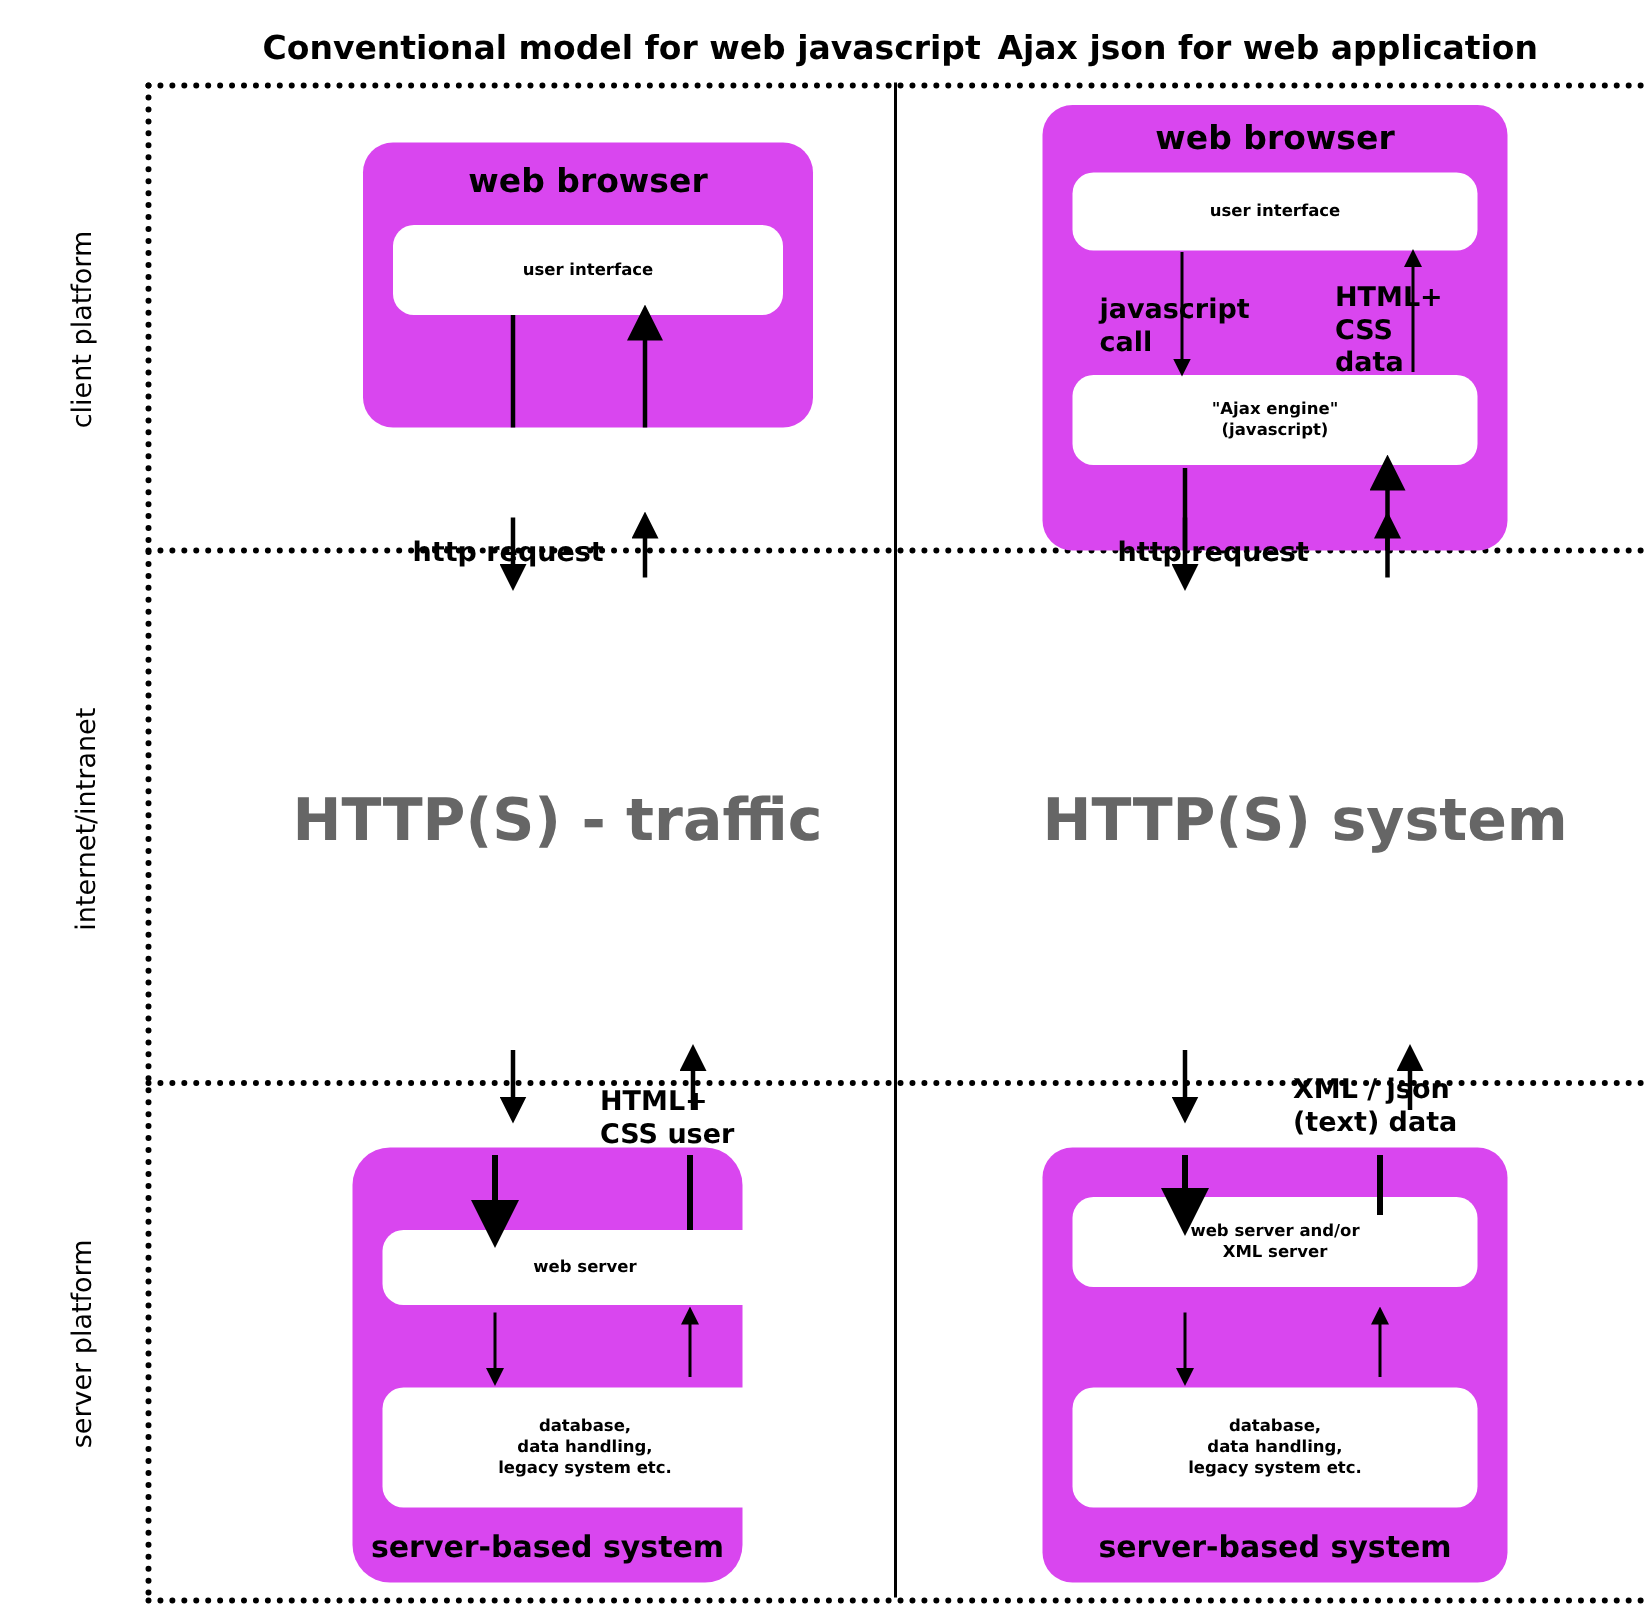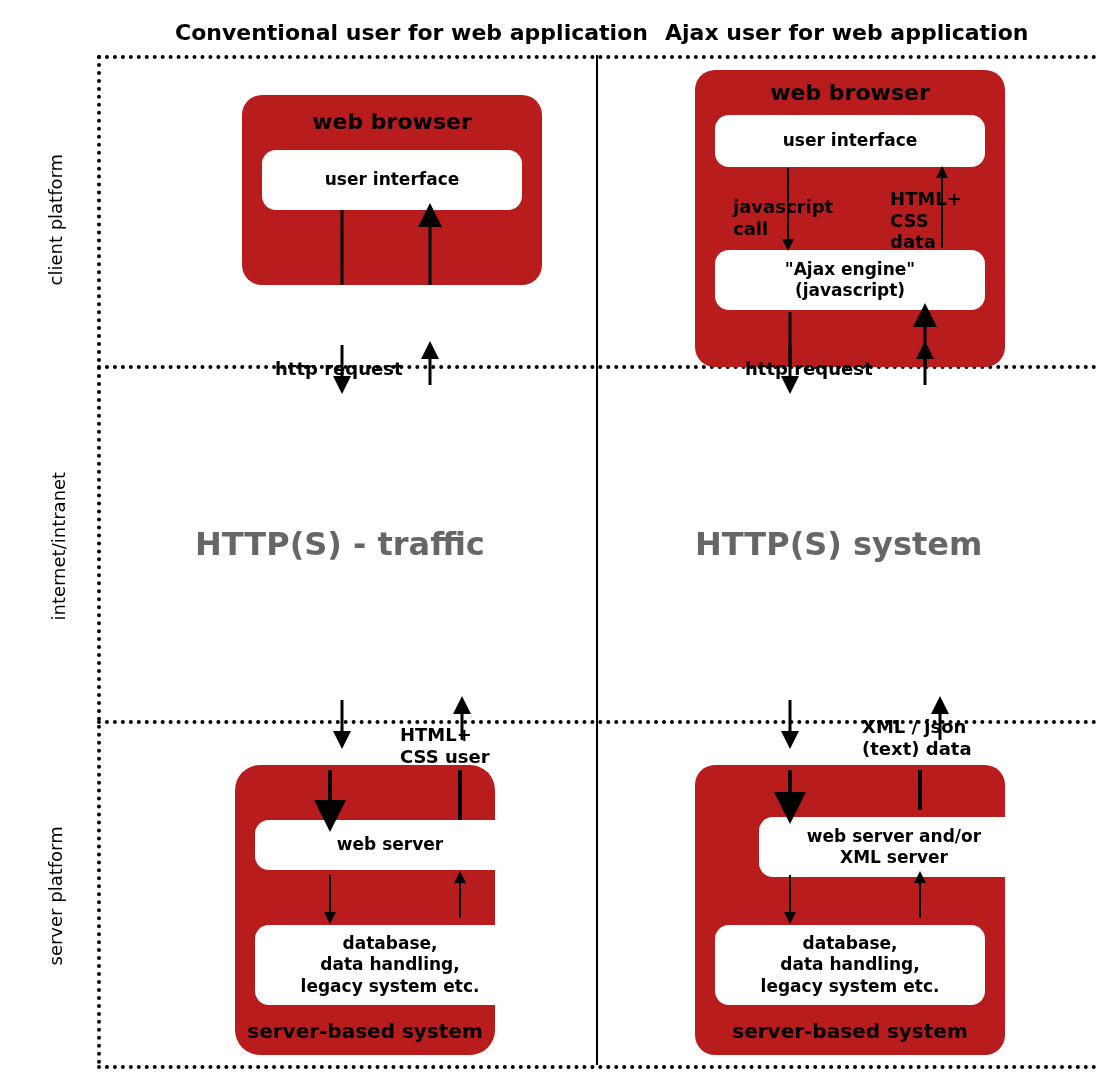--- a/index.html
+++ b/index.html
@@ -34,54 +34,54 @@
     border-left: 4px dotted #000;
     width: 0;
   }
   .line-solid-v {
     position: absolute;
     border-left: 2px solid #000;
     width: 0;
   }
   .box {
     position: absolute;
-    background: #b91c1c;
+    background: #d946ef;
     border-radius: 20px;
     box-sizing: border-box;
   }
   .box-title {
     position: absolute;
     font-size: 22px;
     font-weight: bold;
     text-align: center;
   }
   .inner-box {
     position: absolute;
     background: #fff;
     border-radius: 14px;
     text-align: center;
-    font-size: 17px;
+    font-size: 11px;
     font-weight: bold;
     display: flex;
     align-items: center;
     justify-content: center;
     box-sizing: border-box;
     padding: 0 8px;
     line-height: 1.25;
   }
   .small-label {
     position: absolute;
     font-size: 18px;
     font-weight: bold;
     text-align: left;
     line-height: 1.2;
   }
   .traffic {
     position: absolute;
-    font-size: 32px;
+    font-size: 39px;
     font-weight: bold;
     color: #666;
   }
   svg.arrows {
     position: absolute;
     left: 0;
     top: 0;
     width: 1100px;
     height: 1081px;
     pointer-events: none;
@@ -97,22 +97,22 @@
 <div class="line-dotted-h" style="left:97px; top:365px; width:1000px;"></div>
 <div class="line-dotted-h" style="left:97px; top:720px; width:1000px;"></div>
 <div class="line-dotted-h" style="left:97px; top:1065px; width:1000px;"></div>
 
 <div class="line-solid-v" style="left:596px; top:55px; height:1010px;"></div>
 
 <div class="row-label" style="left:-20px; top:200px; width:150px;">client platform</div>
 <div class="row-label" style="left:-22px; top:530px; width:160px;">internet/intranet</div>
 <div class="row-label" style="left:-20px; top:880px; width:150px;">server platform</div>
 
-<div class="col-title" style="left:175px; top:20px;">Conventional user for web application</div>
-<div class="col-title" style="left:665px; top:20px;">Ajax user for web application</div>
+<div class="col-title" style="left:175px; top:20px;">Conventional model for web javascript</div>
+<div class="col-title" style="left:665px; top:20px;">Ajax json for web application</div>
 
 <div class="box" style="left:242px; top:95px; width:300px; height:190px;">
   <div class="box-title" style="left:0; right:0; top:14px;">web browser</div>
   <div class="inner-box" style="left:20px; top:55px; width:260px; height:60px;">user interface</div>
 </div>
 
 <div class="box" style="left:695px; top:70px; width:310px; height:297px;">
   <div class="box-title" style="left:0; right:0; top:10px;">web browser</div>
   <div class="inner-box" style="left:20px; top:45px; width:270px; height:52px;">user interface</div>
   <div class="small-label" style="left:38px; top:126px; width:80px; white-space:pre-line;">javascript
@@ -135,21 +135,21 @@
 
 <div class="box" style="left:235px; top:765px; width:260px; height:290px;border-radius:25px;">
   <div class="inner-box" style="left:20px; top:55px; width:270px; height:50px;">web server</div>
   <div class="inner-box" style="left:20px; top:160px; width:270px; height:80px; white-space:pre-line;">database,
 data handling,
 legacy system etc.</div>
   <div class="box-title" style="left:0; right:0; bottom:12px; font-size:20px;">server-based system</div>
 </div>
 
 <div class="box" style="left:695px; top:765px; width:310px; height:290px;">
-  <div class="inner-box" style="left:20px; top:52px; width:270px; height:60px; white-space:pre-line;margin-left:44px;">web server and/or
+  <div class="inner-box" style="left:20px; top:33px; width:270px; height:60px; white-space:pre-line;">web server and/or
 XML server</div>
   <div class="inner-box" style="left:20px; top:160px; width:270px; height:80px; white-space:pre-line;">database,
 data handling,
 legacy system etc.</div>
   <div class="box-title" style="left:0; right:0; bottom:12px; font-size:20px;">server-based system</div>
 </div>
 
 <svg class="arrows">
   <defs>
     <marker id="ah-big" markerWidth="8" markerHeight="8" refX="4" refY="4" orient="auto">

